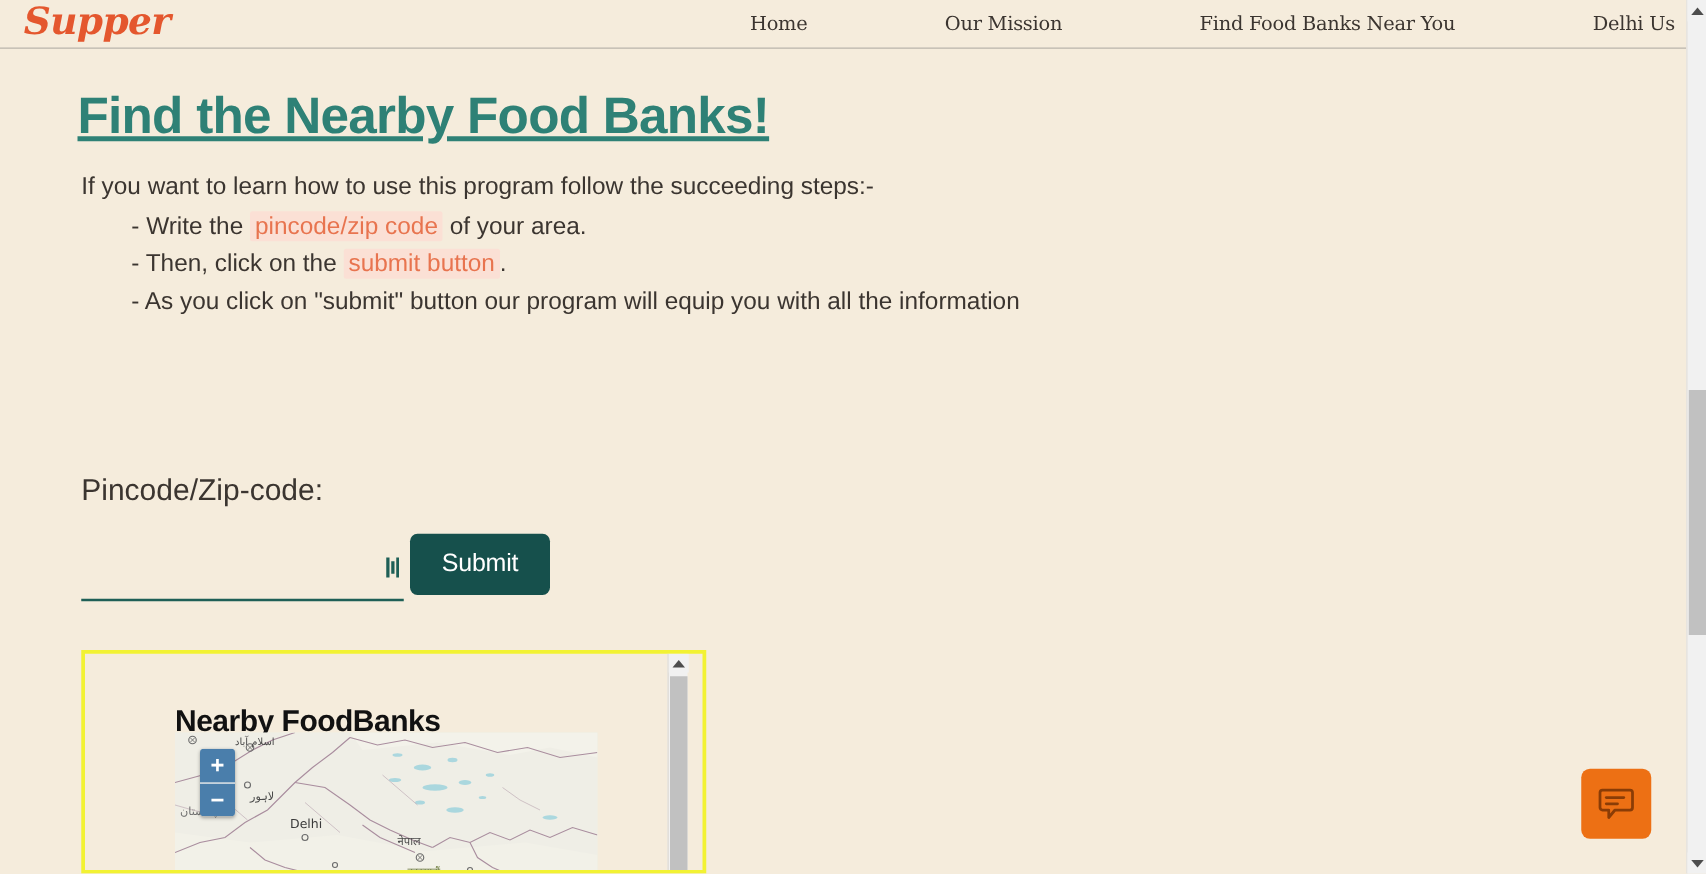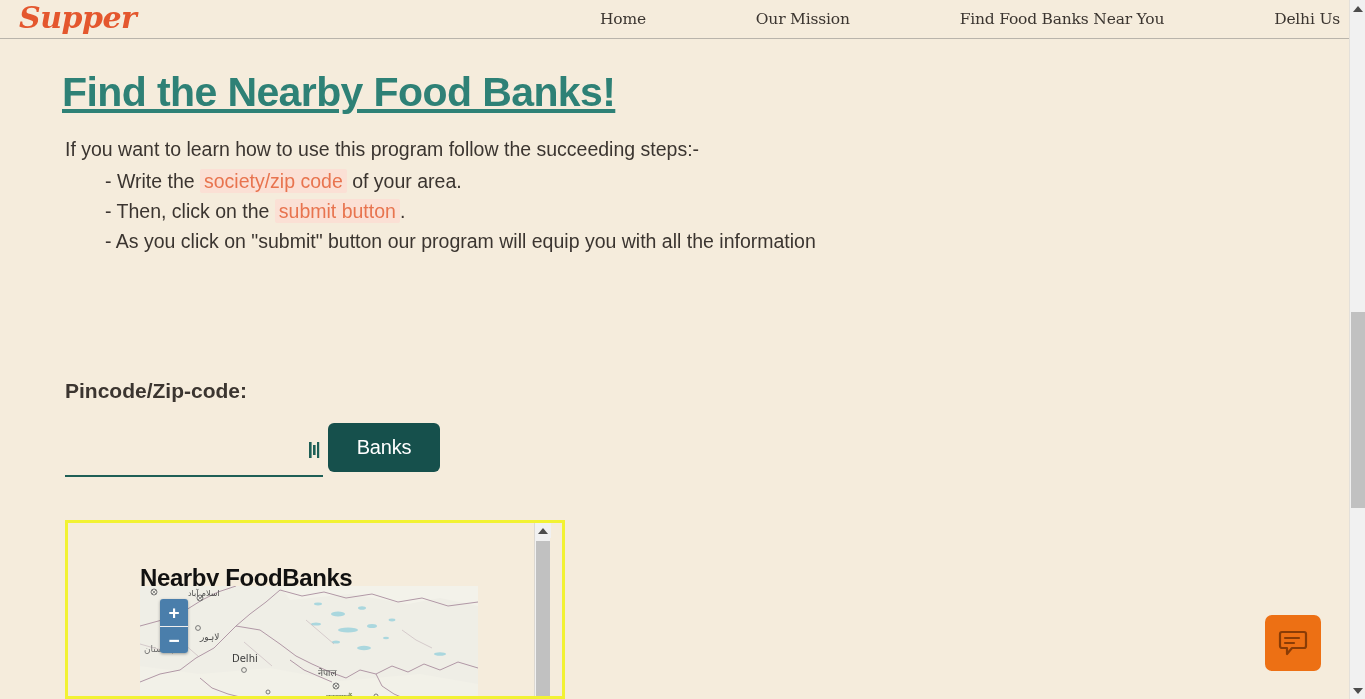--- a/index.html
+++ b/index.html
@@ -92,26 +92,25 @@
   .hl {
     color: #e8744f;
     background: #fbe0d5;
     padding: 1px 4px;
     border-radius: 2px;
   }
 
   
   #form-area { position: absolute; left: 65px; top: 340px; }
   #pincode-label {
-    font-size: 21px;
+    font-size: 24px;
     color: #3b3530;
     display: block;
     margin-bottom: 20px;
     white-space: nowrap;
-    font-weight: bold;
   }
   #form-row { position: relative; display: flex; align-items: flex-start; }
   #pincode-input {
     width: 258px;
     height: 48px;
     border: none;
     border-bottom: 2px solid #1e5f56;
     background: transparent;
     outline: none;
     font-size: 18px;
@@ -274,36 +273,36 @@
     </nav>
   </div>
 
   <div id="main">
 
     <h1 id="page-title" style="color: rgb(46, 129, 118);">Find the Nearby Food Banks!</h1>
 
     <div id="intro">
       <span class="lead">If you want to learn how to use this program follow the succeeding steps:-</span>
       <ul>
-        <li><span>- Write the </span><span class="hl" style="color: rgb(232, 116, 79); background: rgb(251, 224, 213);">society/zip code</span><span> of your area.</span></li>
+        <li><span>- Write the </span><span class="hl" style="color: rgb(232, 116, 79); background: rgb(251, 224, 213);">pincode/zip code</span><span> of your area.</span></li>
         <li><span>- Then, click on the </span><span class="hl" style="color: rgb(232, 116, 79); background: rgb(251, 224, 213);">submit button</span><span>.</span></li>
         <li><span>- As you click on "submit" button our program will equip you with all the information</span></li>
       </ul>
     </div>
 
     <div id="form-area">
       <label id="pincode-label">Pincode/Zip-code:</label>
       <div id="form-row">
         <input id="pincode-input" type="text" placeholder="" style="">
         <svg id="caret-icon" viewBox="0 0 12 18">
           <rect x="1" y="1" width="2.6" height="16" fill="#1e5f56"></rect>
           <rect x="5" y="4" width="2.6" height="10" fill="#1e5f56"></rect>
           <rect x="9" y="1" width="2.2" height="16" fill="#1e5f56"></rect>
         </svg>
-        <button id="submit-button" style="background: rgb(22, 80, 76);">Banks</button>
+        <button id="submit-button" style="background: rgb(22, 80, 76);">Submit</button>
       </div>
     </div>
 
     <div id="map-card" style="border-color: rgb(242, 242, 51); padding-left: 48px;">
       <h2 id="map-card-title">Nearby FoodBanks</h2>
 
       <div id="map-viewport">
         <svg id="map-canvas" viewBox="0 0 338 116" preserveAspectRatio="xMidYMid slice">
           <rect x="0" y="0" width="338" height="116" fill="#efeee6"></rect>
 

